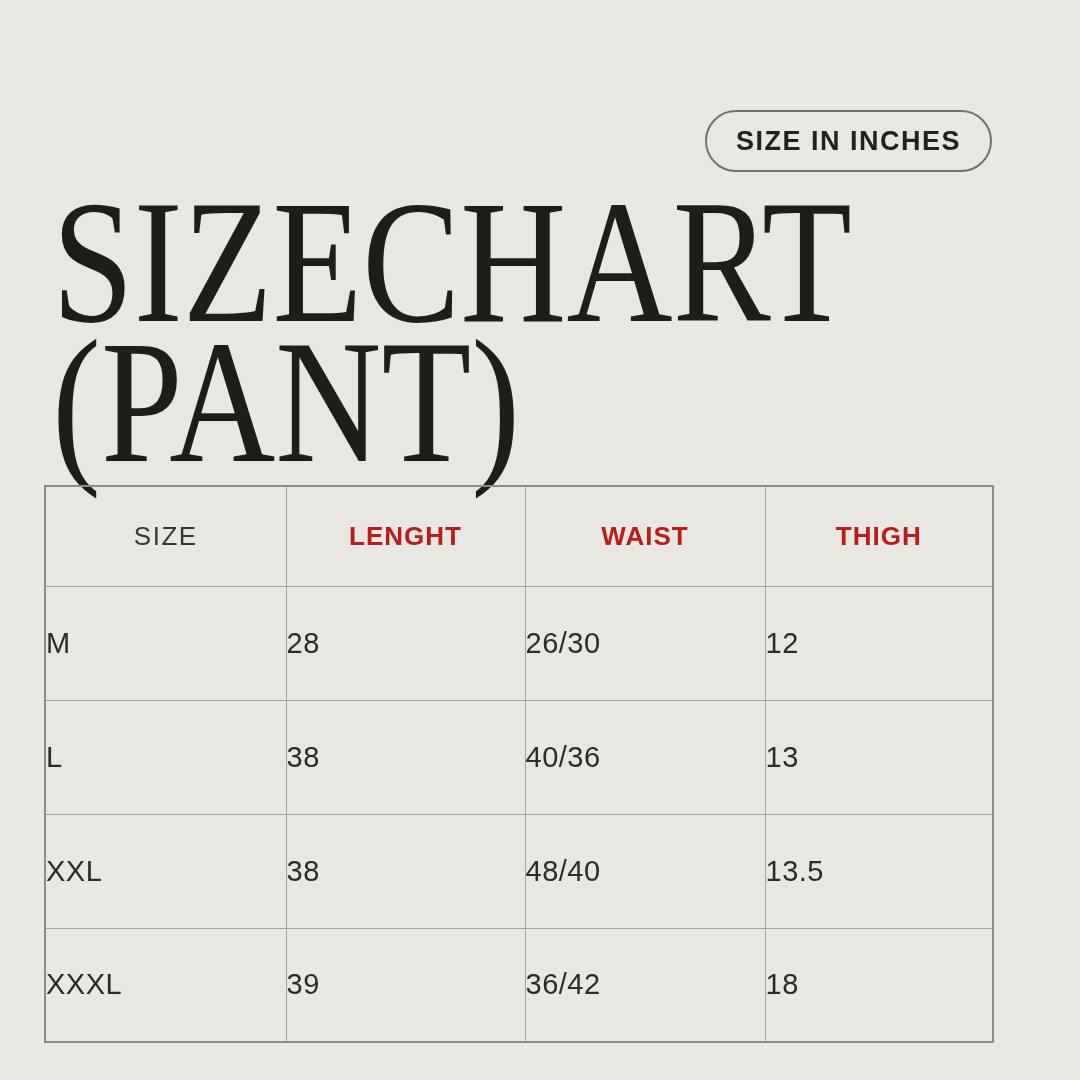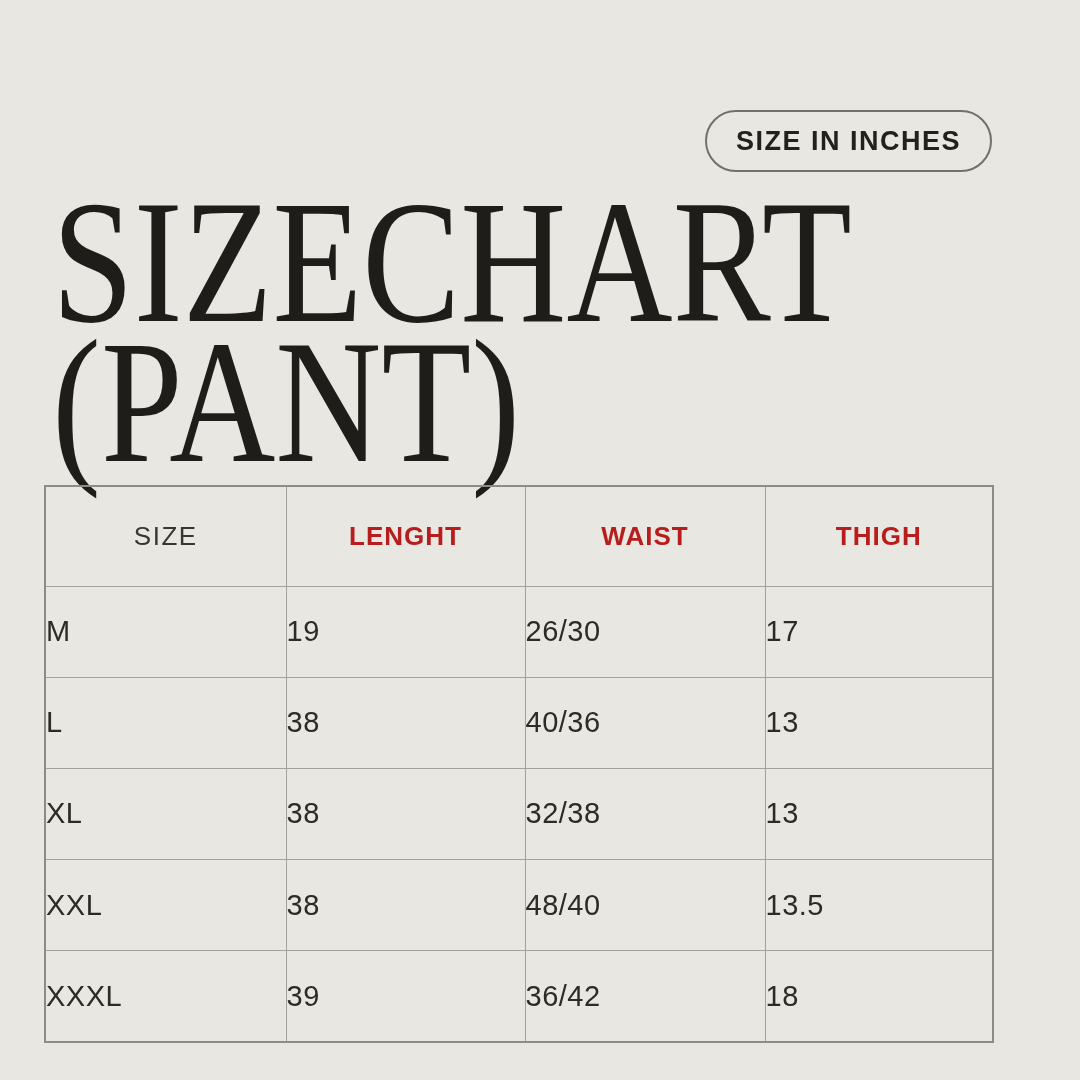--- a/index.html
+++ b/index.html
@@ -112,34 +112,28 @@
     <tr>
       <th class="col-size">SIZE</th>
       <th>LENGHT</th>
       <th>WAIST</th>
       <th>THIGH</th>
     </tr>
   </thead>
   <tbody>
     <tr>
       <td>M</td>
-      <td>19</td>
+      <td>28</td>
       <td>26/30</td>
-      <td>17</td>
+      <td>12</td>
     </tr>
     <tr>
       <td>L</td>
       <td>38</td>
       <td>40/36</td>
-      <td>13</td>
-    </tr>
-    <tr>
-      <td>XL</td>
-      <td>38</td>
-      <td>32/38</td>
       <td>13</td>
     </tr>
     <tr>
       <td>XXL</td>
       <td>38</td>
       <td>48/40</td>
       <td>13.5</td>
     </tr>
     <tr>
       <td>XXXL</td>

